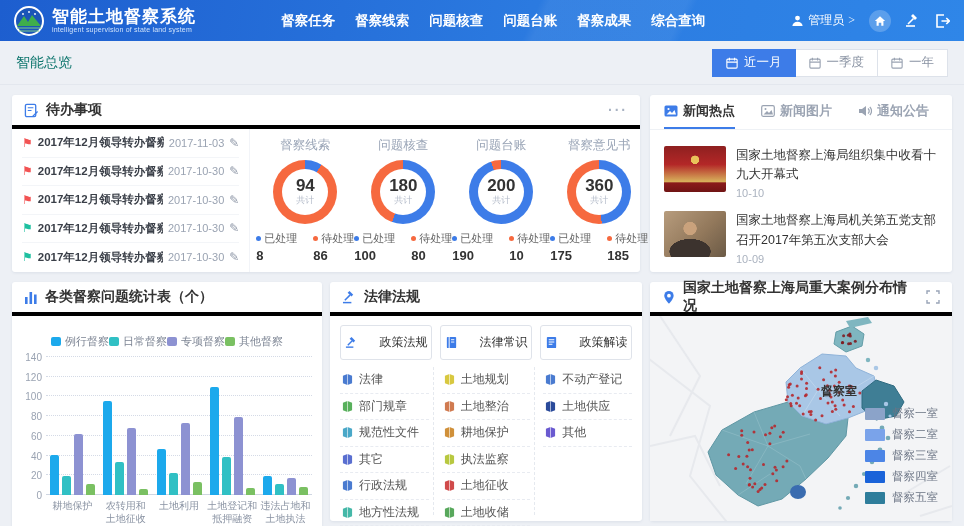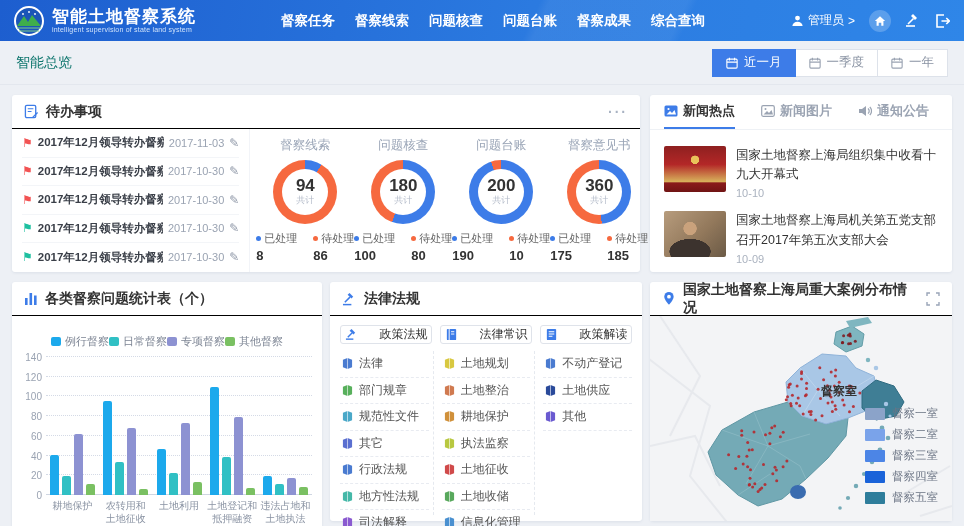--- a/index.html
+++ b/index.html
@@ -15,38 +15,38 @@
     color:#fff; position:relative;
   }
   .navbar:after{content:"";position:absolute;inset:0;background:linear-gradient(115deg,transparent 55%,rgba(255,255,255,.06) 56%,rgba(255,255,255,.06) 70%,transparent 71%);pointer-events:none;}
   .logo { display:flex; align-items:center; gap:8px; }
   .logo-badge { width:30px; height:30px; flex:0 0 30px; }
   .logo-text .t1 { font-size:17px; font-weight:bold; letter-spacing:1px; line-height:18px; }
   .logo-text .t2 { font-size:7px; color:#cfe2fb; letter-spacing:.2px; }
   .nav-menu { display:flex; gap:20px; margin-left:auto; font-size:13.5px; font-weight:bold; z-index:1;}
   .nav-item { cursor:pointer; white-space:nowrap; }
   .nav-right { display:flex; align-items:center; gap:14px; margin-left:86px; z-index:1;}
-  .nav-user { display:flex; align-items:center; gap:4px; font-size:12px; cursor:pointer; white-space:nowrap;}
+  .nav-user { display:flex; align-items:center; gap:4px; font-size:12px; cursor:pointer; white-space:nowrap;font-family:Liberation Serif, serif;}
   .circle-ic { width:22px; height:22px; border-radius:50%; background:rgba(255,255,255,.22); display:flex; align-items:center; justify-content:center; cursor:pointer;}
   .nav-ic { cursor:pointer; display:flex; align-items:center; }
   
   .subheader { height:44px; display:flex; align-items:center; padding:0 16px; border-bottom:1px solid #e3e7ee; }
   .page-title { font-size:14px; color:#0f766e; }
   .range-group { margin-left:auto; display:flex; }
   .range-btn {
     height:28px; padding:0 13px; display:flex; align-items:center; gap:6px;
     background:#fff; border:1px solid #dde2ea; color:#8a93a3; font-size:12.5px; cursor:pointer;
   }
   .range-btn + .range-btn { border-left:none; }
   .range-btn.active { background:#3d7ce8; border-color:#3d7ce8; color:#fff; }
   
   .row1 { display:flex; gap:10px; margin:10px 12px 0 12px; }
   .row2 { display:flex; gap:8px; margin:10px 12px 0 12px; }
   .card { background:#fff; border-radius:3px; box-shadow:0 1px 3px rgba(30,50,90,.08); }
-  .card-head { height:34px; display:flex; align-items:center; gap:7px; padding:4px 12px; border-bottom:1px solid #000000; font-size:14px; font-weight:bold; color:#333; }
+  .card-head { height:34px; display:flex; align-items:center; gap:7px; padding:4px 12px; border-bottom:4px solid #000000; font-size:14px; font-weight:bold; color:#333; }
   
   .card-overview { width:628px; height:177px; display:flex; flex-direction:column; }
   .head-ellipsis { margin-left:auto; color:#a8b2c2; letter-spacing:2px; font-weight:bold; cursor:pointer; font-size:14px;}
   .overview-body { flex:1; display:flex; min-height:0;}
   .todo-list { width:240px; border-right:1px solid #f2f4f8; padding:0 10px; }
   .todo-row { height:28.5px; display:flex; align-items:center; gap:5px; border-bottom:1px solid #f3f5f8; cursor:pointer;}
   .todo-row:last-child { border-bottom:none; }
   .todo-flag { font-size:12px; line-height:1; }
   .todo-text { font-size:11.5px; font-weight:bold; color:#3a3f48; white-space:nowrap; overflow:hidden; flex:1;}
   .todo-date { font-size:11px; color:#9aa3b2; }
@@ -93,21 +93,21 @@
   .gridline.zero { border-top:1px solid #cfd6e2; }
   .gl-label { position:absolute; left:-26px; width:22px; text-align:right; font-size:10px; color:#9aa3b2; transform:translateY(-50%); }
   .bars { position:absolute; inset:0; display:flex; align-items:flex-end; }
   .bgroup { flex:1; display:flex; justify-content:center; align-items:flex-end; gap:3px; }
   .bar { width:9px; border-radius:2px 2px 0 0; }
   .xlabels { display:flex; margin-left:26px; margin-top:4px;}
   .xlabel { flex:1; text-align:center; font-size:10px; color:#8a93a3; line-height:1.3; white-space:pre-line; }
   
   .card-laws { width:312px; height:239px; display:flex; flex-direction:column;}
   .law-btns { display:flex; gap:8px; padding:9px 10px 7px 10px; }
-  .law-btn { flex:1; height:19px; display:flex; align-items:center; justify-content:center; gap:22px;
+  .law-btn { flex:1; height:35px; display:flex; align-items:center; justify-content:center; gap:22px;
     border:1px solid #dfe3ea; border-radius:3px; background:#fff; font-size:12px; color:#333; cursor:pointer;}
   .law-grid { flex:1; display:flex; padding:0 10px 6px 10px; min-height:0;}
   .law-col { flex:1; }
   .law-col.sep { border-right:1px dashed #e5e9ef; margin-right:8px; padding-right:4px;}
   .law-item { height:26.5px; display:flex; align-items:center; gap:6px; font-size:12px; color:#555;
     border-bottom:1px dashed #e8ebf1; cursor:pointer; padding-left:2px; white-space:nowrap;}
   
   .card-map { flex:1; height:239px; display:flex; flex-direction:column;}
   .map-expand { margin-left:auto; cursor:pointer; display:flex;}
   .map-body { flex:1; position:relative; min-height:0; overflow:hidden;}

